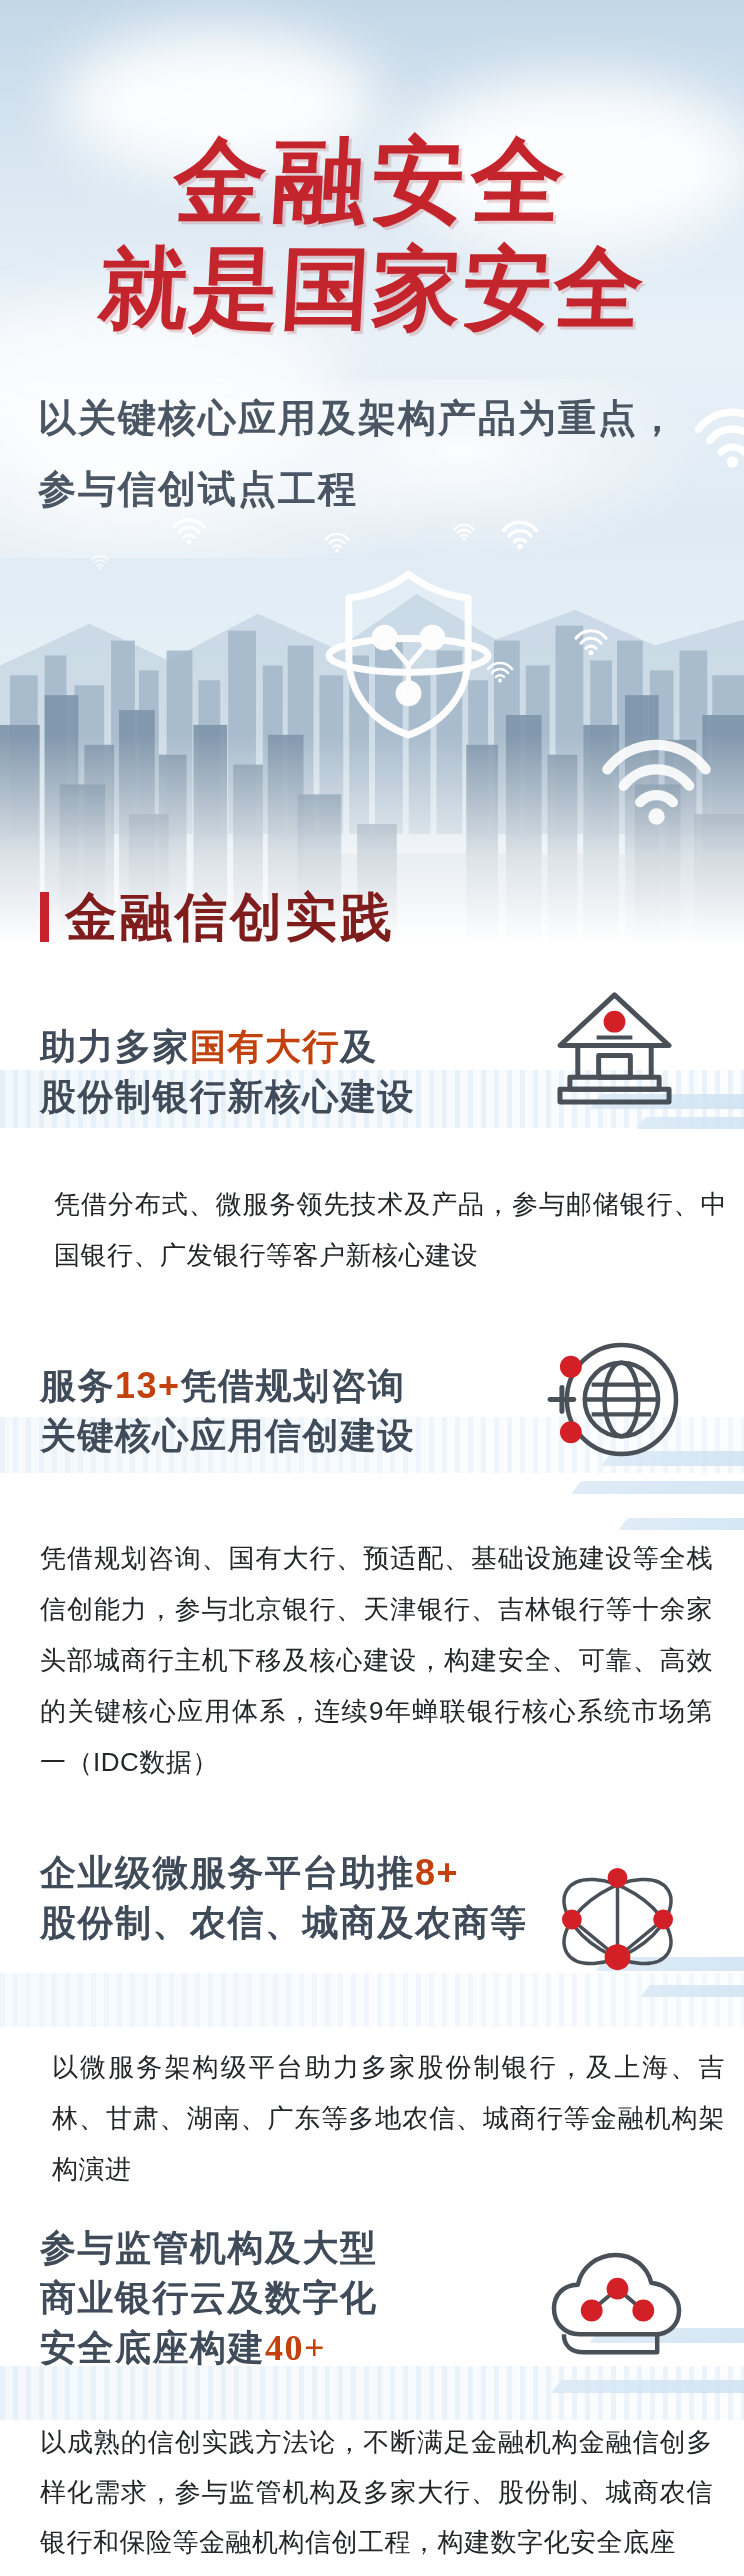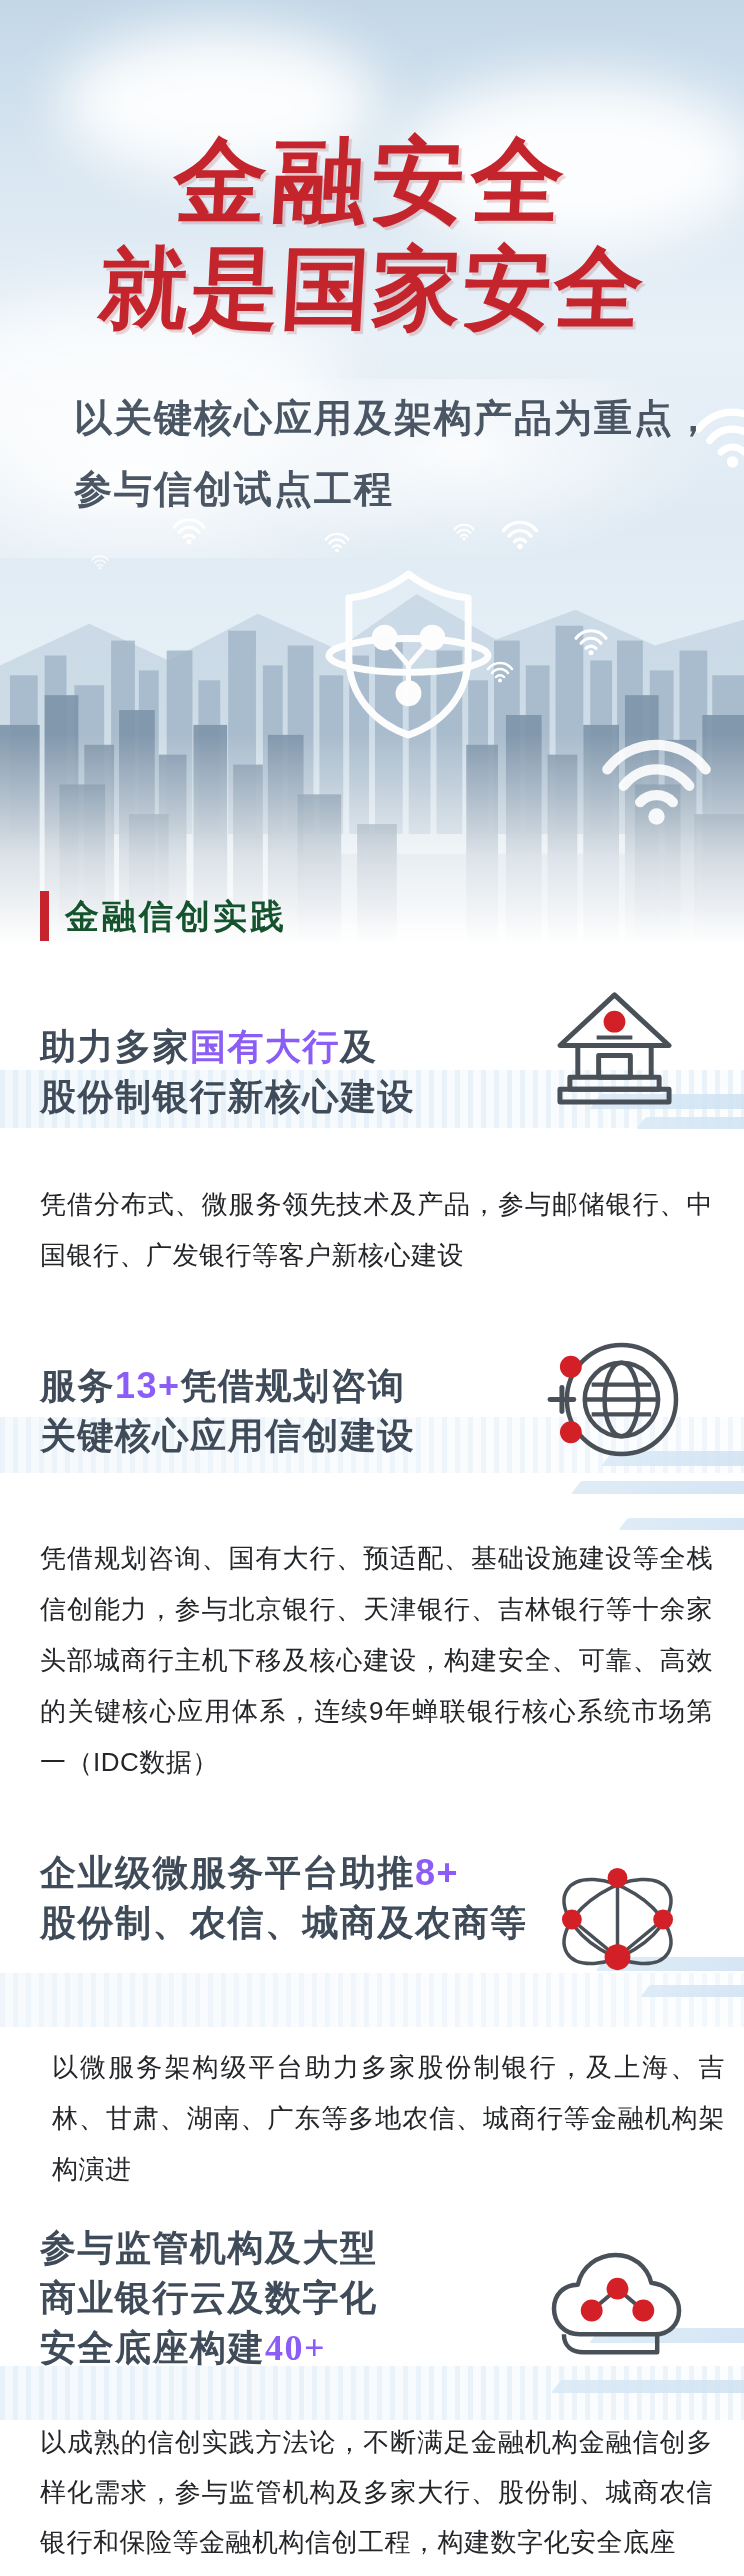--- a/index.html
+++ b/index.html
@@ -14,32 +14,32 @@
         background:radial-gradient(60% 100% at 18% 55%,rgba(255,255,255,.95),rgba(255,255,255,0) 72%),
                    radial-gradient(48% 90% at 62% 40%,rgba(255,255,255,.85),rgba(255,255,255,0) 70%);}
   .fade-bottom{position:absolute;left:0;top:734px;width:744px;height:270px;z-index:5;
         background:linear-gradient(180deg,rgba(255,255,255,0) 0%,rgba(255,255,255,.7) 45%,#ffffff 78%);}
   .hero-title{position:absolute;left:0;width:744px;text-align:center;z-index:6;
         color:#c4252d;font-weight:900;transform:skewX(-3deg);
         text-shadow:3px 3px 1px rgba(160,20,28,.18);line-height:1;}
   .hero-title.l1{top:135px;font-size:93px;letter-spacing:6px;}
   .hero-title.l2{top:244px;font-size:89px;letter-spacing:2px;}
   .hero-sub{position:absolute;left:38px;z-index:6;color:#4a5663;font-weight:700;
-        font-size:38px;letter-spacing:2px;line-height:1;margin-left:36px;}
+        font-size:38px;letter-spacing:2px;line-height:1;}
   .hero-sub.l1{top:399px;}
   .hero-sub.l2{top:470px;}
   .shield-wrap{position:absolute;left:325px;top:564px;z-index:4;opacity:.97;}
   .wifi{position:absolute;z-index:3;}
   
   .section-title{position:absolute;left:40px;top:891px;z-index:10;display:flex;align-items:center;}
   .section-title .bar{width:9px;height:50px;background:#c7232c;margin-right:16px;}
-  .section-title .txt{font-size:34px;font-weight:900;color:#14532d;letter-spacing:3px;line-height:1;text-align:center;}
+  .section-title .txt{font-size:52px;font-weight:900;color:#7f1d1d;letter-spacing:3px;line-height:1;text-align:center;}
   .block-heading{position:absolute;left:40px;z-index:10;color:#3f4b59;font-weight:800;
         font-size:36px;line-height:50px;letter-spacing:1.5px;white-space:nowrap;}
-  .block-heading .red{color:#8b5cf6;}
+  .block-heading .red{color:#c2410c;}
   .block-para{position:absolute;left:40px;width:673px;z-index:10;color:#232528;
         font-size:26px;line-height:51px;text-align:justify;letter-spacing:0.5px;}
   .icon-wrap{position:absolute;z-index:9;}
   
   .stripes{position:absolute;left:0;width:744px;z-index:2;
         background:repeating-linear-gradient(90deg,rgba(150,192,226,.30) 0 5px,rgba(150,192,226,0) 5px 13px),
                    linear-gradient(90deg,rgba(210,230,246,.5),rgba(210,230,246,.15));}
   .diag{position:absolute;z-index:2;transform:skewX(-38deg);
         background:linear-gradient(105deg,#d9e9f6,#cadef1);opacity:.85;border-radius:2px;}
 </style>
@@ -213,21 +213,21 @@
         <line x1="45" y1="52" x2="81" y2="52" stroke-width="4"></line>
         <line x1="26" y1="62" x2="26" y2="92"></line>
         <line x1="100" y1="62" x2="100" y2="92"></line>
         <rect x="47" y="70" width="32" height="22"></rect>
         <rect x="18" y="92" width="90" height="12"></rect>
         <rect x="8" y="104" width="110" height="13"></rect>
       </g>
       <circle cx="63" cy="36" r="11" fill="#d32027"></circle>
     </svg>
   </div>
-  <div class="block-para" style="top:1179px;">凭借分布式、微服务领先技术及产品，参与邮储银行、中国银行、广发银行等客户新核心建设</div>
+  <div class="block-para" style="top:1179px;margin-left:14px;">凭借分布式、微服务领先技术及产品，参与邮储银行、中国银行、广发银行等客户新核心建设</div>
 
   <div class="block-heading" style="top:1361px;">
     <div><span>服务</span><span class="red">13+</span><span>凭借规划咨询</span></div>
     <div>关键核心应用信创建设</div>
   </div>
   <div class="icon-wrap" style="left:544px;top:1338px;">
     <svg width="141" height="125" viewBox="0 0 142 126">
       <g stroke="#4a5058" stroke-width="4.5" fill="none">
         <circle cx="78" cy="62" r="55"></circle>
         <circle cx="78" cy="62" r="37"></circle>

